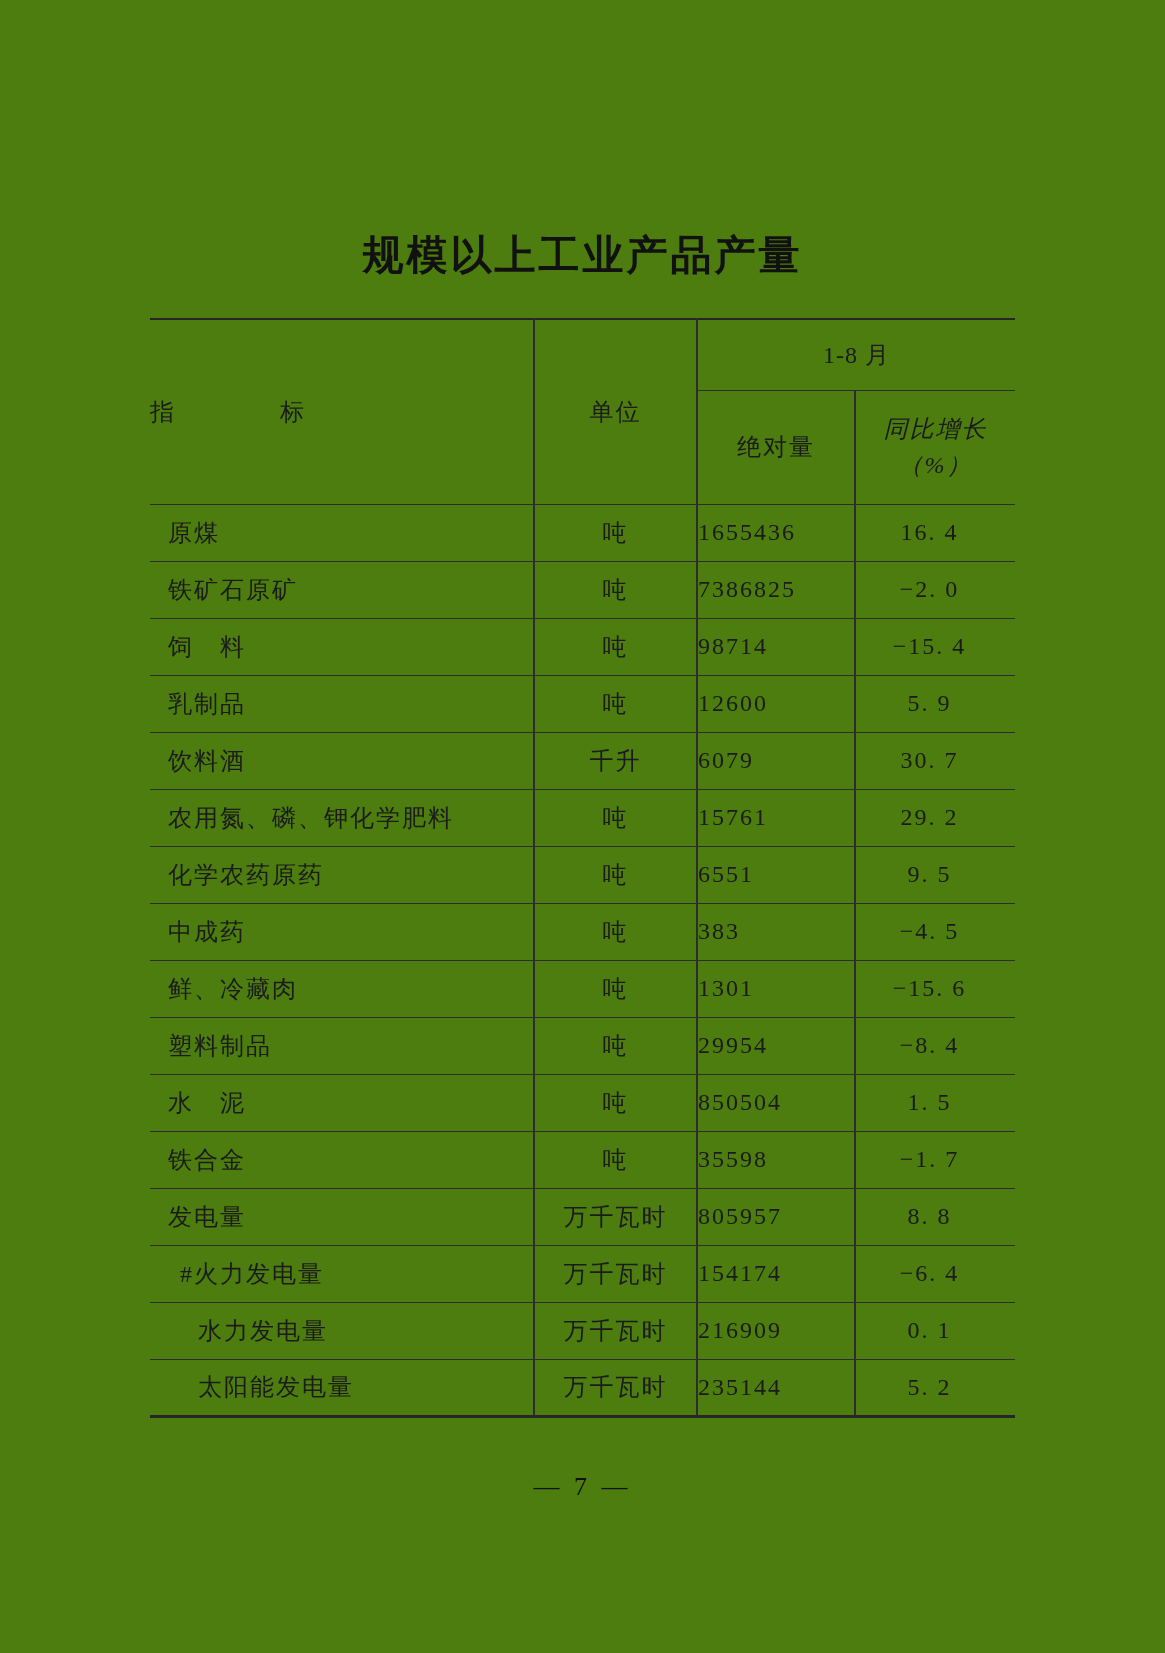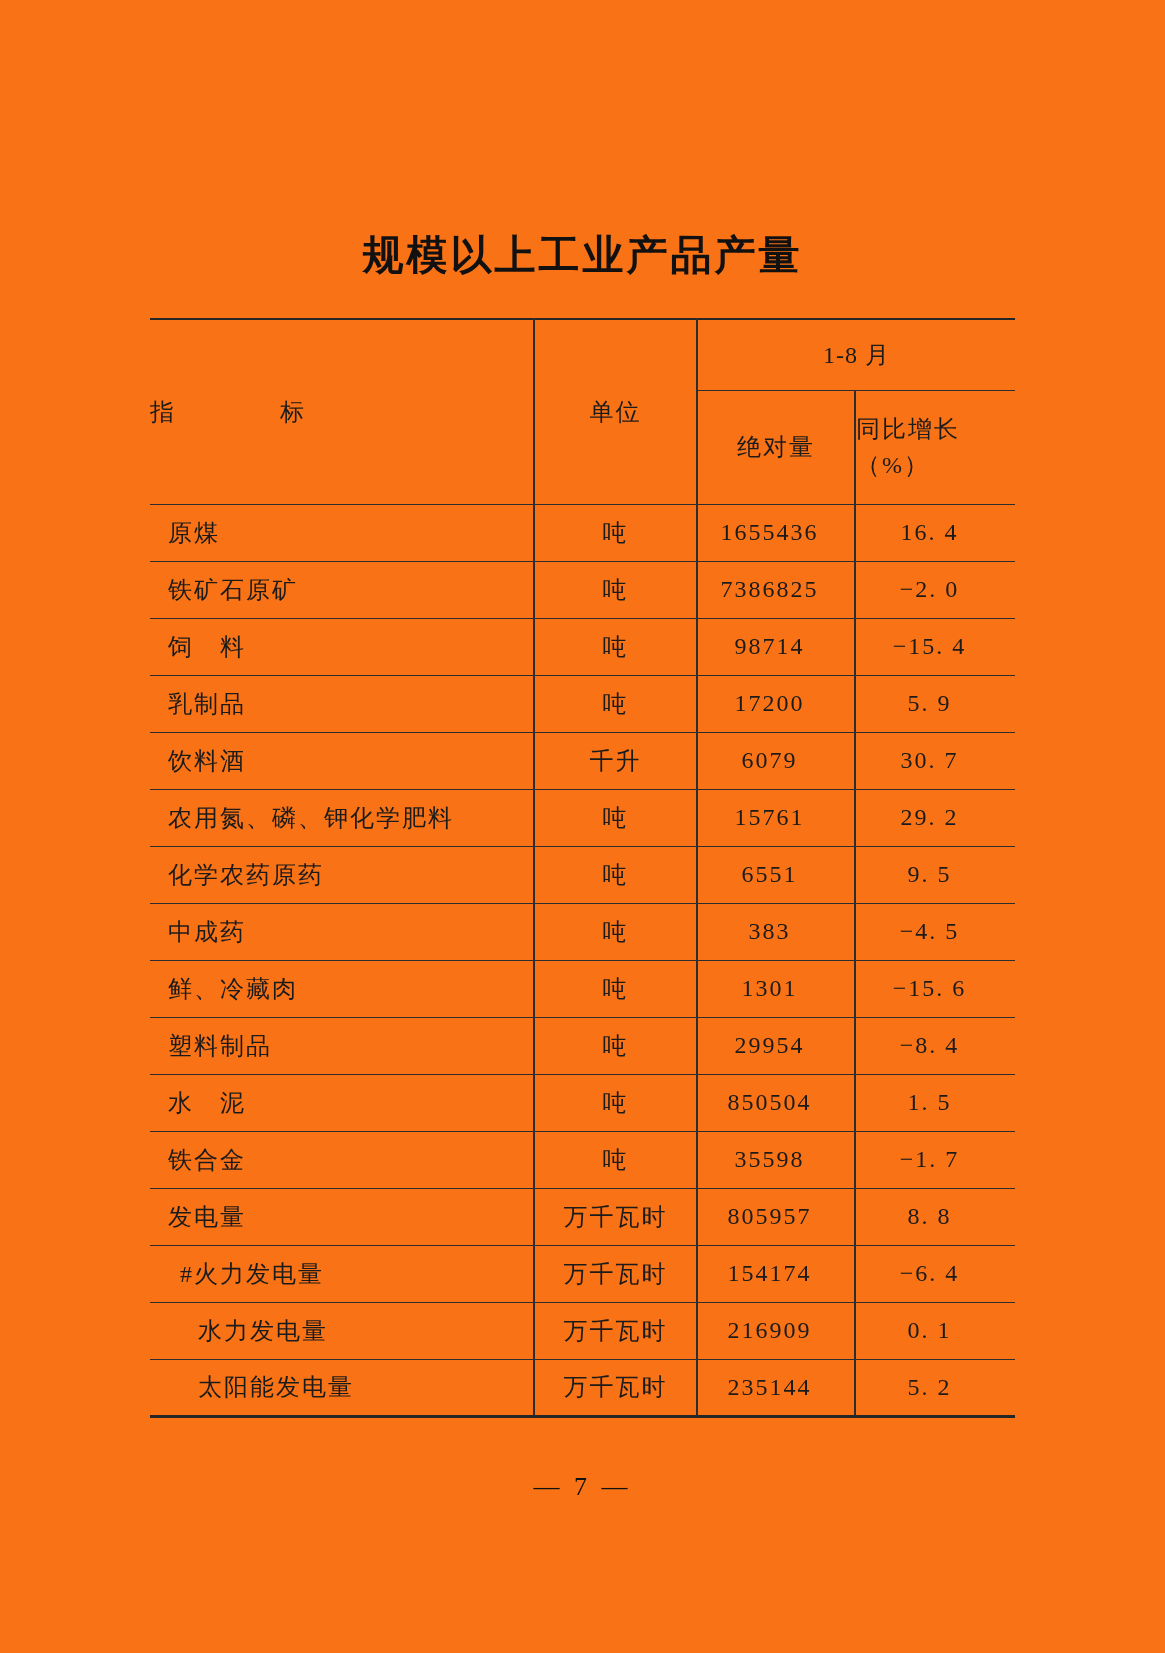--- a/index.html
+++ b/index.html
@@ -1,20 +1,20 @@
 <!DOCTYPE html>
 <html><head>
 <meta charset="utf-8">
 <style>
   html, body { margin: 0; padding: 0; background: #ffffff; }
   .page {
     position: relative;
     width: 1165px;
     height: 1653px;
-    background: #f97316;
+    background: #4d7c0f;
     overflow: hidden;
     font-family: "Liberation Serif", "DejaVu Serif", serif;
     color: #1b1b1b;
   }
   .doc-title {
     position: absolute;
     top: 228px;
     left: 150px;
     width: 865px;
     text-align: center;
@@ -52,27 +52,27 @@
   .v-right { border-right: 2px solid #2d2d2d; }
 
   
   thead th { border-bottom: 1.8px solid #2d2d2d; }
   tbody td { border-bottom: 1.6px solid #2d2d2d; }
 
   th.h-indicator { text-align: left; }
   th.h-unit { text-align: center; font-family: Liberation Mono, monospace; }
   th.h-period { text-align: center; letter-spacing: 1px; margin-top: 43px; }
   th.h-absolute { text-align: center; }
-  th.h-yoy { text-align: left; line-height: 1.5; }
+  th.h-yoy { text-align: center; line-height: 1.5; font-style: italic; }
 
   td.c-indicator { text-align: left; padding-left: 18px; }
   td.c-indicator.indent-1 { padding-left: 30px; }
   td.c-indicator.indent-2 { padding-left: 48px; }
   td.c-unit { text-align: center; }
-  td.c-absolute { text-align: center; padding-right: 13px; letter-spacing: 2px; }
+  td.c-absolute { text-align: left; padding-right: 13px; letter-spacing: 2px; }
   td.c-growth { text-align: center; padding-right: 12px; letter-spacing: 2px; }
 
   .page-number {
     position: absolute;
     top: 1472px;
     left: 150px;
     width: 865px;
     text-align: center;
     font-size: 26px;
     letter-spacing: 4px;
@@ -123,21 +123,21 @@
     </tr>
         <tr>
       <td class="c-indicator v-right indent-0">饲　料</td>
       <td class="c-unit v-right">吨</td>
       <td class="c-absolute v-right">98714</td>
       <td class="c-growth">−15. 4</td>
     </tr>
         <tr>
       <td class="c-indicator v-right indent-0">乳制品</td>
       <td class="c-unit v-right">吨</td>
-      <td class="c-absolute v-right">17200</td>
+      <td class="c-absolute v-right">12600</td>
       <td class="c-growth">5. 9</td>
     </tr>
         <tr>
       <td class="c-indicator v-right indent-0">饮料酒</td>
       <td class="c-unit v-right">千升</td>
       <td class="c-absolute v-right">6079</td>
       <td class="c-growth">30. 7</td>
     </tr>
         <tr>
       <td class="c-indicator v-right indent-0">农用氮、磷、钾化学肥料</td>

